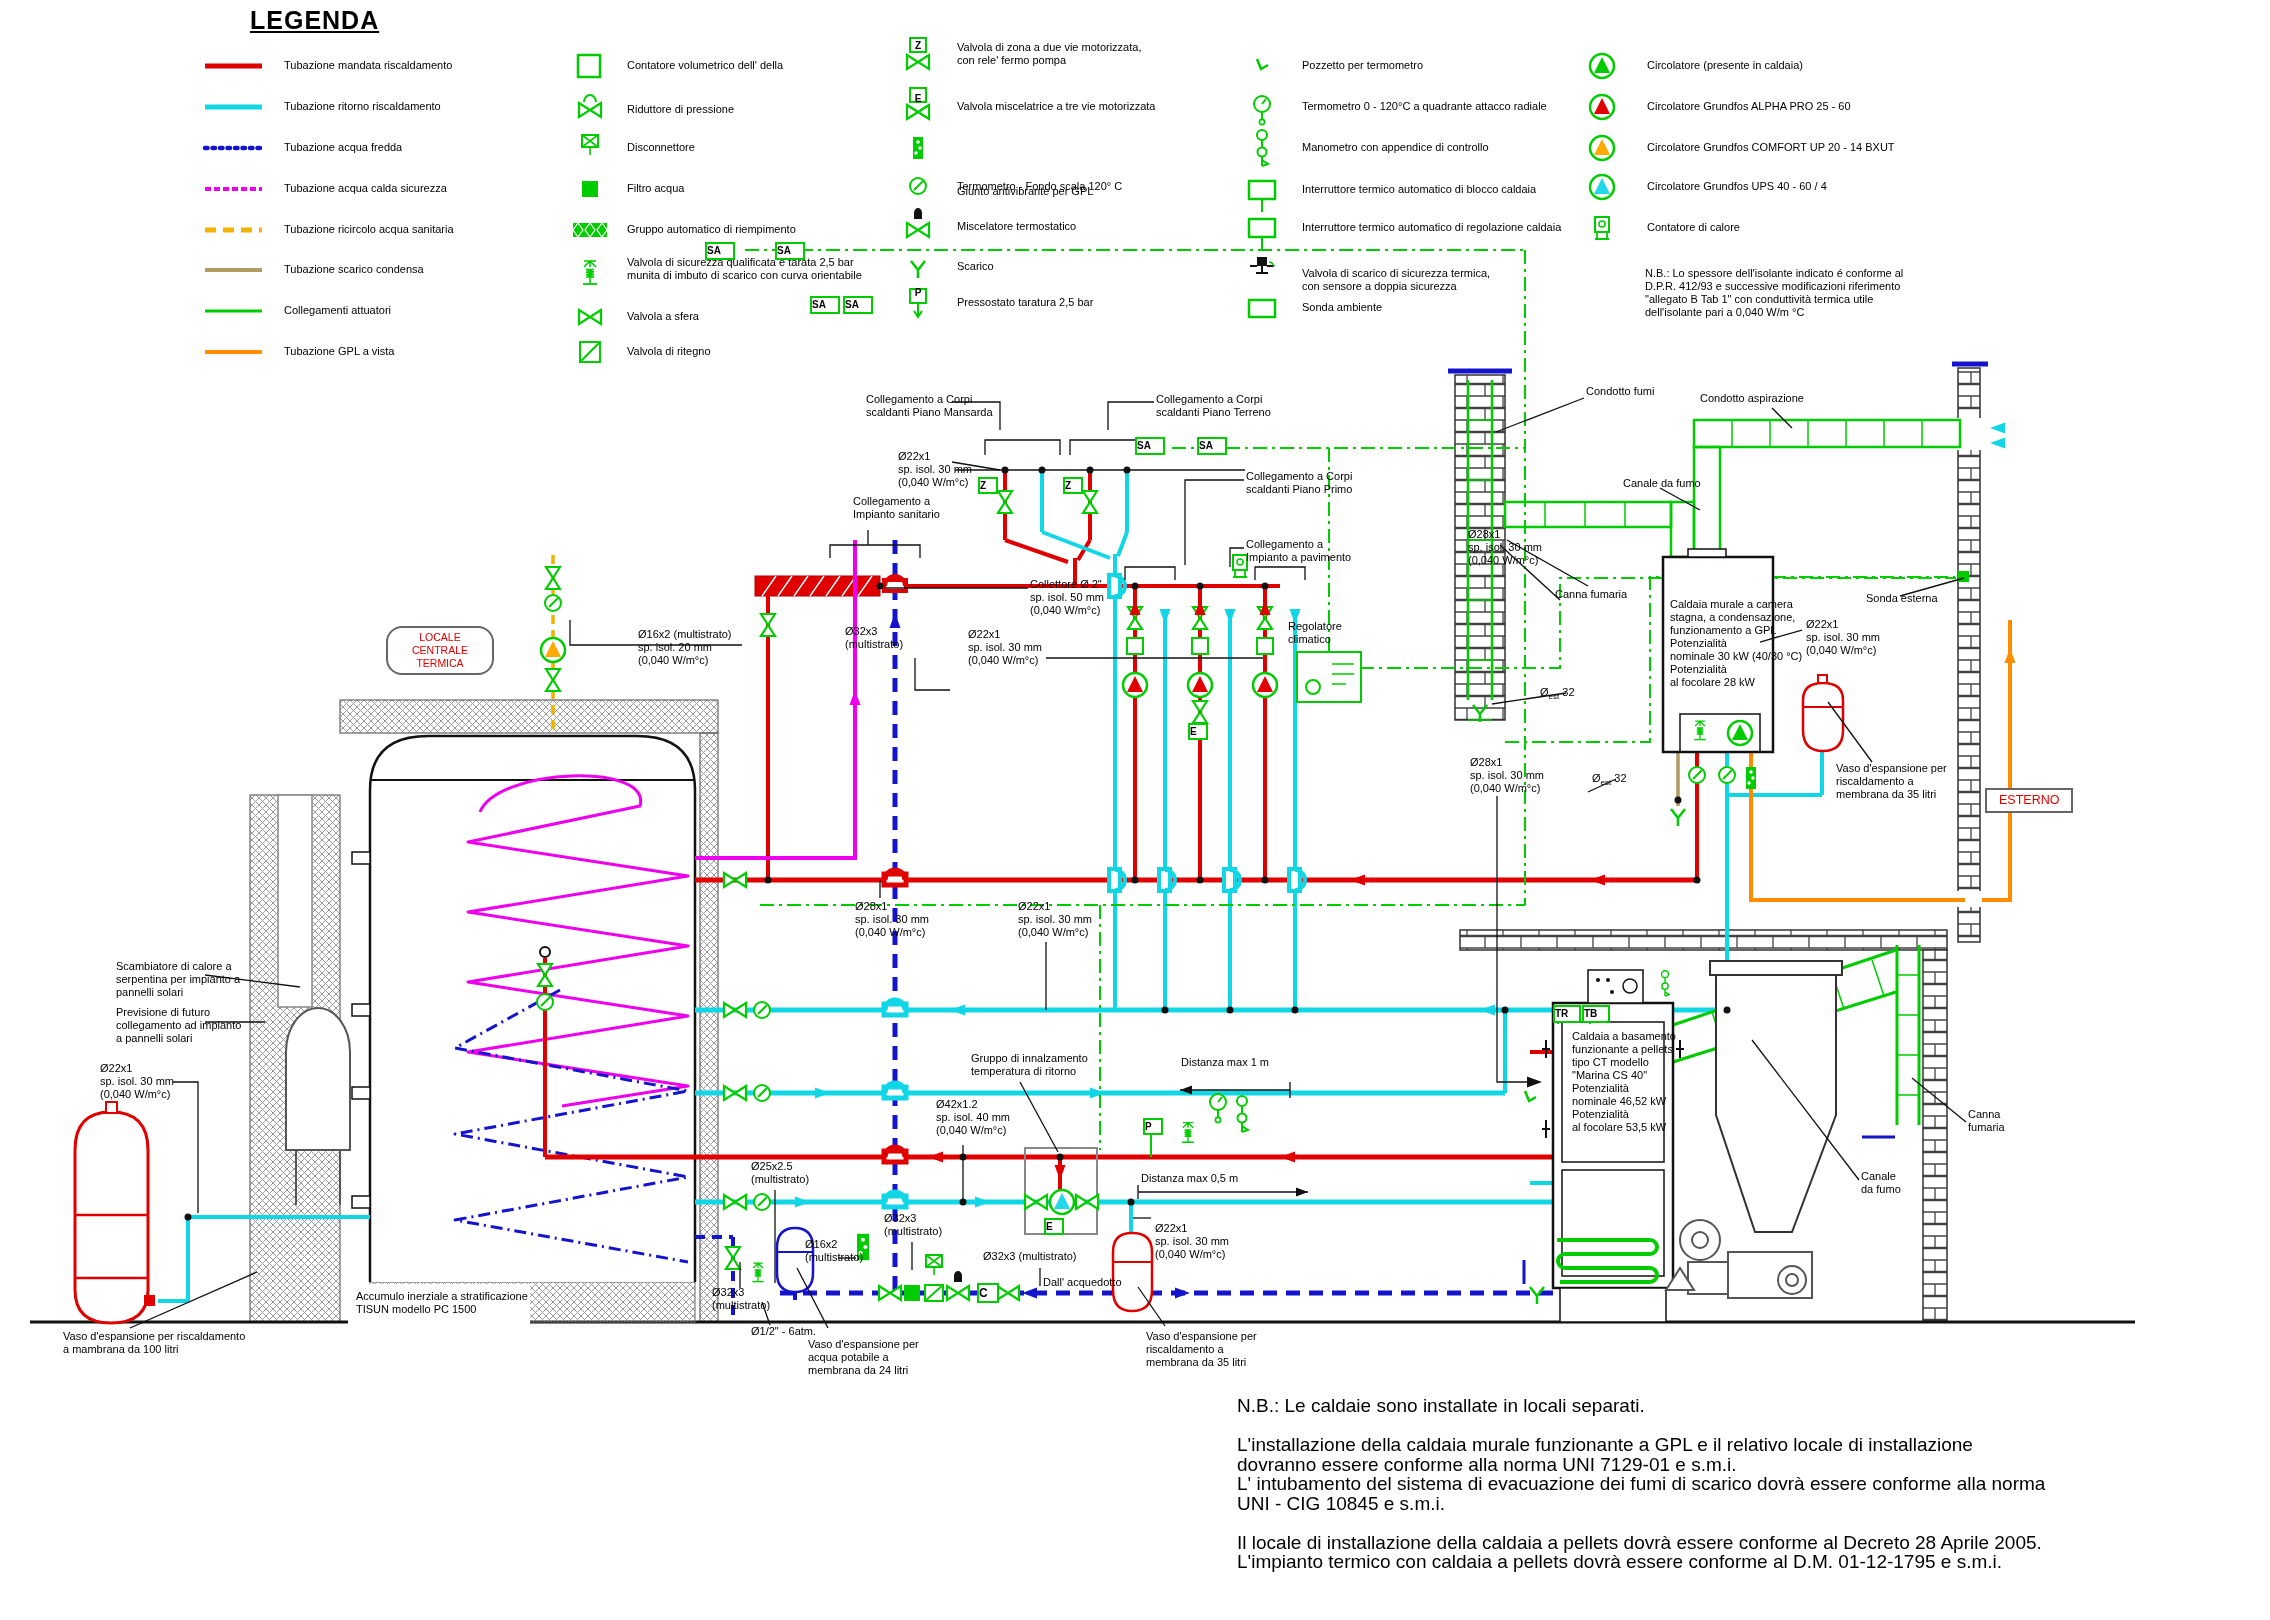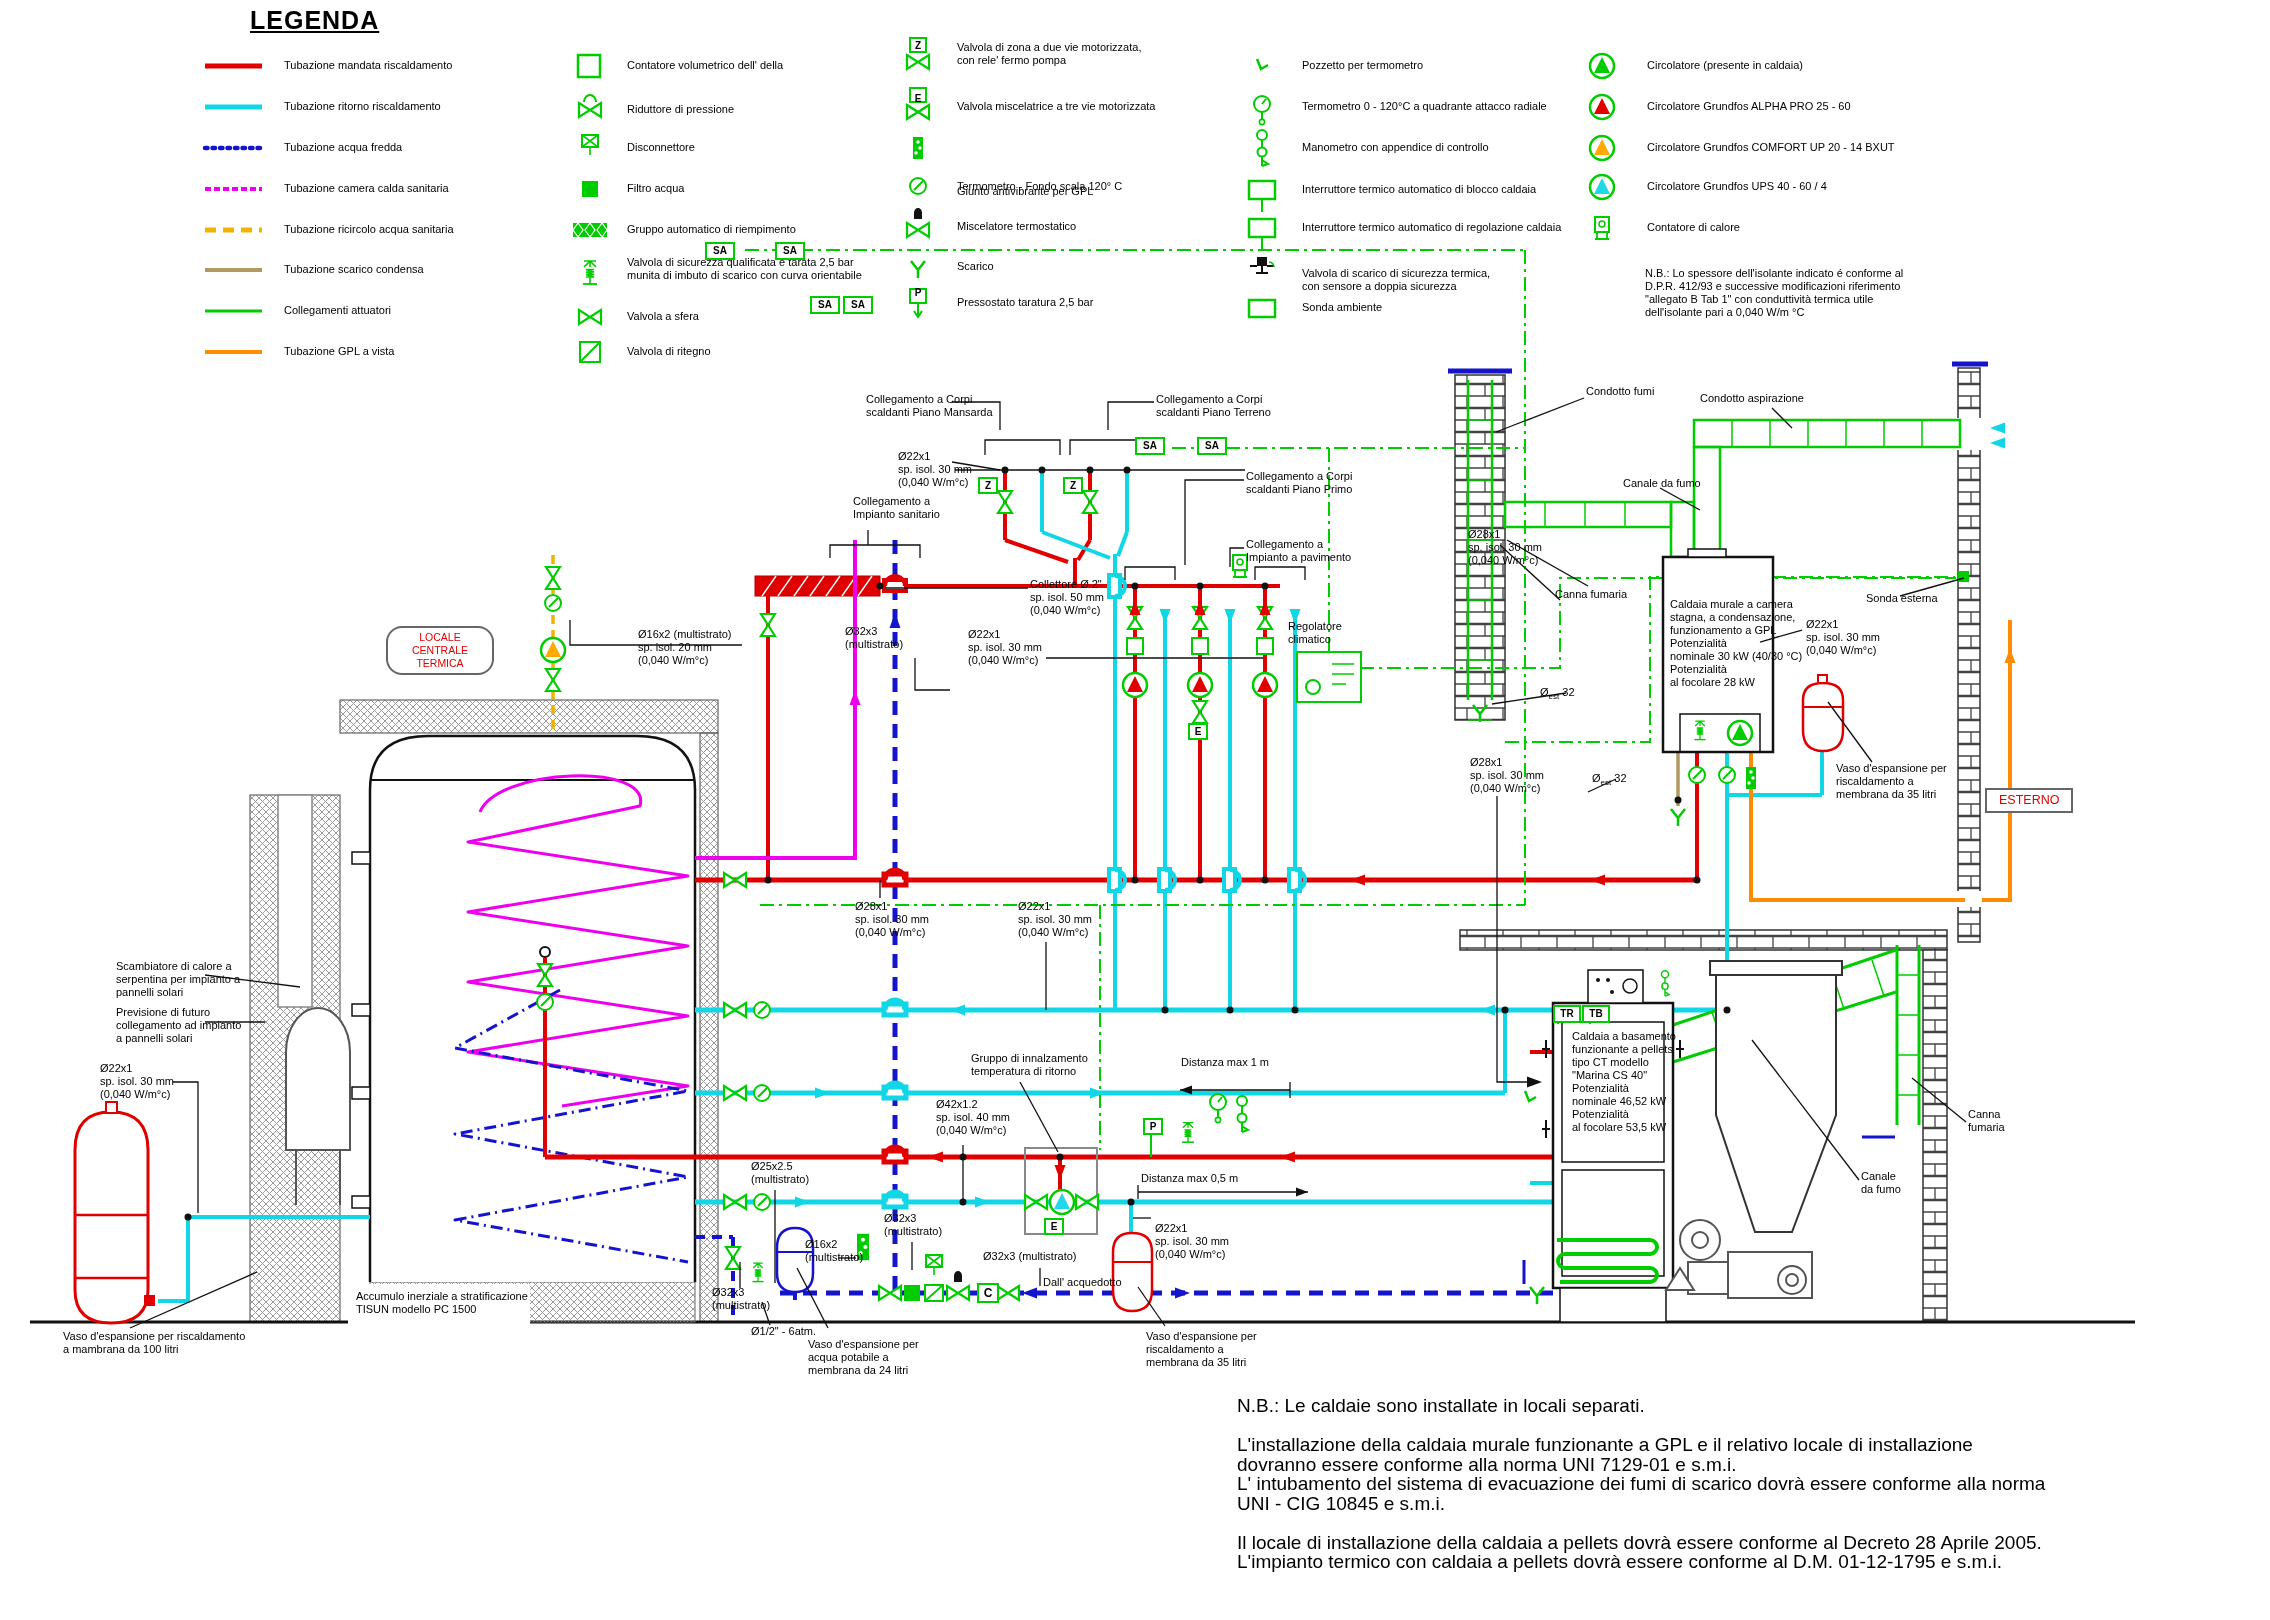--- a/index.html
+++ b/index.html
@@ -3,21 +3,21 @@
 <meta charset="utf-8">
 <style>
   html,body{margin:0;padding:0;}
   body{width:2270px;height:1620px;position:relative;background:#fff;
        font-family:"Liberation Sans",sans-serif;color:#000;overflow:hidden;}
   #draw{position:absolute;left:0;top:0;z-index:1;}
   .lbl{position:absolute;z-index:3;font-size:11px;line-height:13px;white-space:pre-line;}
   .leg{position:absolute;z-index:3;font-size:11px;line-height:13px;white-space:pre-line;}
   .title{position:absolute;z-index:3;font-size:25px;font-weight:bold;text-decoration:underline;letter-spacing:1px;}
   .badge{position:absolute;z-index:4;border:2px solid #00cc00;background:#fff;color:#000;
-         font-weight:bold;font-size:10px;line-height:13px;text-align:center;}
+         font-weight:bold;font-size:10px;line-height:13px;text-align:left;}
   .redbox{position:absolute;z-index:4;border:2px solid #666;background:#fff;color:#e00000;
           text-align:center;white-space:pre-line;}
   .locale{font-size:10.5px;line-height:13px;width:100px;padding:3px 2px;}
   .esterno{font-size:12.5px;line-height:15px;padding:3px 12px;}
   .notes{position:absolute;z-index:3;font-size:19px;line-height:19.5px;white-space:pre-line;width:880px;}
   .subd{font-size:8px;vertical-align:sub;}
 </style>
 </head>
 <body>
 
@@ -740,21 +740,21 @@
         <use href="#ar" fill="#111" transform="scale(0.8)"></use>
       </g>
 </g>
 </svg>
 
 <div class="title" style="left:250px;top:6px;">LEGENDA</div>
 
 <div class="leg" style="left:284px;top:59px;">Tubazione mandata riscaldamento</div>
 <div class="leg" style="left:284px;top:100px;">Tubazione ritorno riscaldamento</div>
 <div class="leg" style="left:284px;top:141px;">Tubazione acqua fredda</div>
-<div class="leg" style="left:284px;top:182px;">Tubazione camera calda sanitaria</div>
+<div class="leg" style="left:284px;top:182px;">Tubazione acqua calda sicurezza</div>
 <div class="leg" style="left:284px;top:223px;">Tubazione ricircolo acqua sanitaria</div>
 <div class="leg" style="left:284px;top:263px;">Tubazione scarico condensa</div>
 <div class="leg" style="left:284px;top:304px;">Collegamenti attuatori</div>
 <div class="leg" style="left:284px;top:345px;">Tubazione GPL a vista</div>
 
 <div class="leg" style="left:627px;top:59px;">Contatore volumetrico dell' della</div>
 <div class="leg" style="left:627px;top:103px;">Riduttore di pressione</div>
 <div class="leg" style="left:627px;top:141px;">Disconnettore</div>
 <div class="leg" style="left:627px;top:182px;">Filtro acqua</div>
 <div class="leg" style="left:627px;top:223px;">Gruppo automatico di riempimento</div>

